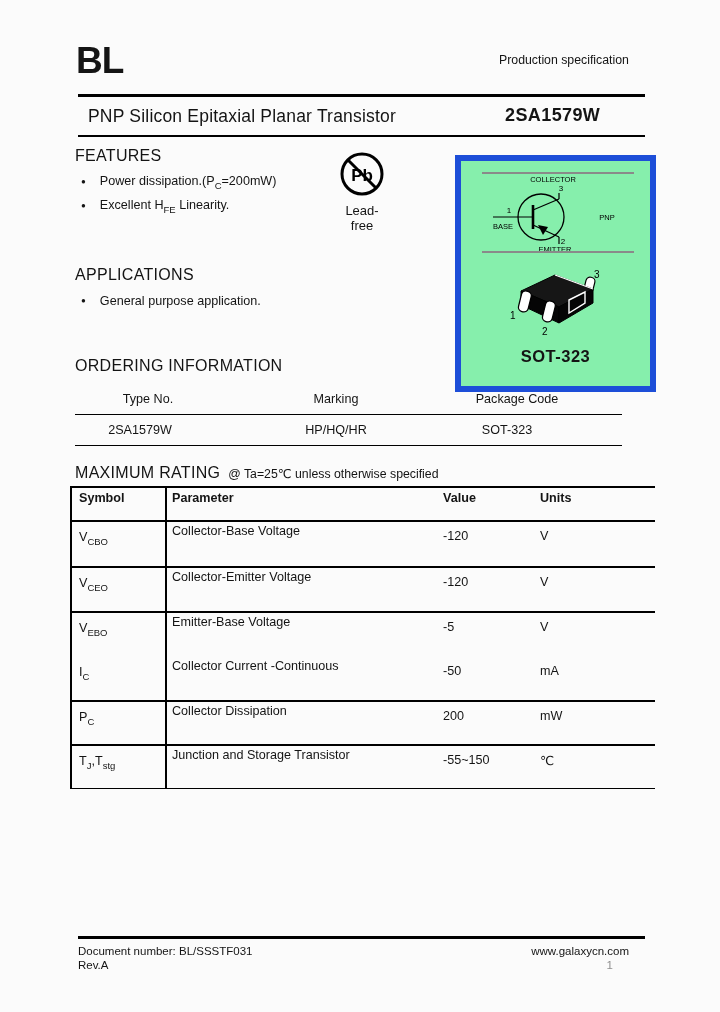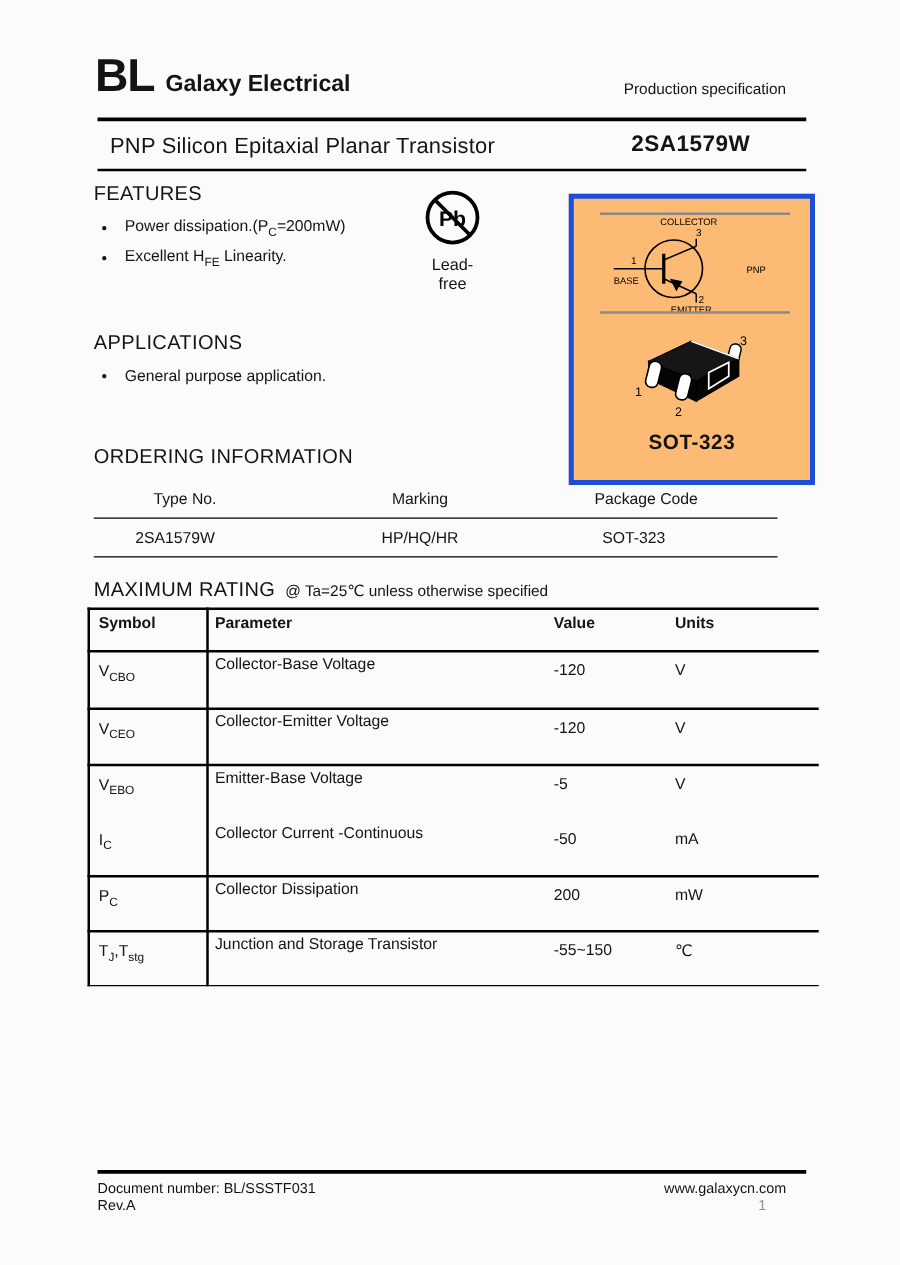--- a/index.html
+++ b/index.html
@@ -8,42 +8,42 @@
     background:#fbfbfb;color:#141414;
     font-family:"Liberation Sans","DejaVu Sans",sans-serif;
     -webkit-font-smoothing:antialiased;
   }
   .abs{position:absolute;}
 
   
   #brand{left:76px;top:42px;display:flex;align-items:baseline;gap:9px;}
   .logo{font-size:37px;font-weight:bold;letter-spacing:-1px;line-height:1;}
   .brandname{font-size:18.5px;font-weight:bold;}
-  #prodspec{left:499px;top:64px;font-size:12.3px;}
+  #prodspec{left:499px;top:53px;font-size:12.3px;}
   .rule-thick{left:78px;width:567px;height:3px;background:#000;}
   #rule1{top:94px;}
   #title-type{left:88px;top:106px;font-size:17.5px;letter-spacing:0.2px;}
   #title-part{left:505px;top:105px;font-size:18px;font-weight:bold;letter-spacing:0.4px;}
   #rule2{left:78px;top:135px;width:567px;height:2px;background:#000;}
 
   
   .sec-heading{font-size:16px;letter-spacing:0.3px;}
   #features{left:75px;top:147px;width:350px;}
   #applications{left:75px;top:266px;width:350px;}
   .bullet-item{position:absolute;left:6px;display:flex;align-items:center;}
   .dot{font-size:8px;margin-right:14px;line-height:1;}
   .bullet-text{font-size:12.6px;}
   sub{font-size:9.5px;}
 
   
   #leadfree{left:336px;top:151px;width:52px;text-align:center;}
   .leadfree-label{font-size:13px;margin-top:0px;}
 
   
-  #pkg-panel{left:455px;top:155px;width:189px;height:225px;border:4px solid #1d4ed8;background:#fdba74;}
+  #pkg-panel{left:455px;top:155px;width:189px;height:225px;border:6px solid #1d4ed8;background:#86efac;}
   .divider{position:absolute;left:21px;width:152px;height:2px;background:#8a8a8a;}
   #div-top{top:11px;}
   #div-bot{top:90px;}
   #schematic-svg{position:absolute;left:8px;top:12px;}
   #pkg3d-svg{position:absolute;left:36px;top:106px;}
   #pkg-name{position:absolute;left:0;right:0;top:186px;text-align:center;font-size:16.5px;font-weight:bold;letter-spacing:0.5px;}
   .svgtext{font-family:"Liberation Sans","DejaVu Sans",sans-serif;}
 
   
   #ordering{left:75px;top:357px;width:547px;height:92px;}
@@ -67,21 +67,20 @@
   #footer-rule{top:936px;}
   #footer-left{left:78px;top:945px;font-size:11.5px;line-height:1.2;}
   #footer-right{left:380px;top:945px;width:249px;text-align:right;font-size:11.5px;line-height:1.2;}
   .pagenum{color:#8f8f8f;margin-right:16px;}
 </style>
 </head>
 <body>
 
 <div class="abs" id="brand">
   <span class="logo">BL</span>
-  <span class="brandname">Galaxy Electrical</span>
 </div>
 <div class="abs" id="prodspec">Production specification</div>
 <div class="abs rule-thick" id="rule1"></div>
 
 <div class="abs" id="title-type">PNP Silicon Epitaxial Planar Transistor</div>
 <div class="abs" id="title-part">2SA1579W</div>
 <div class="abs" id="rule2"></div>
 
 <div class="abs" id="features">
   <div class="sec-heading">FEATURES</div>

